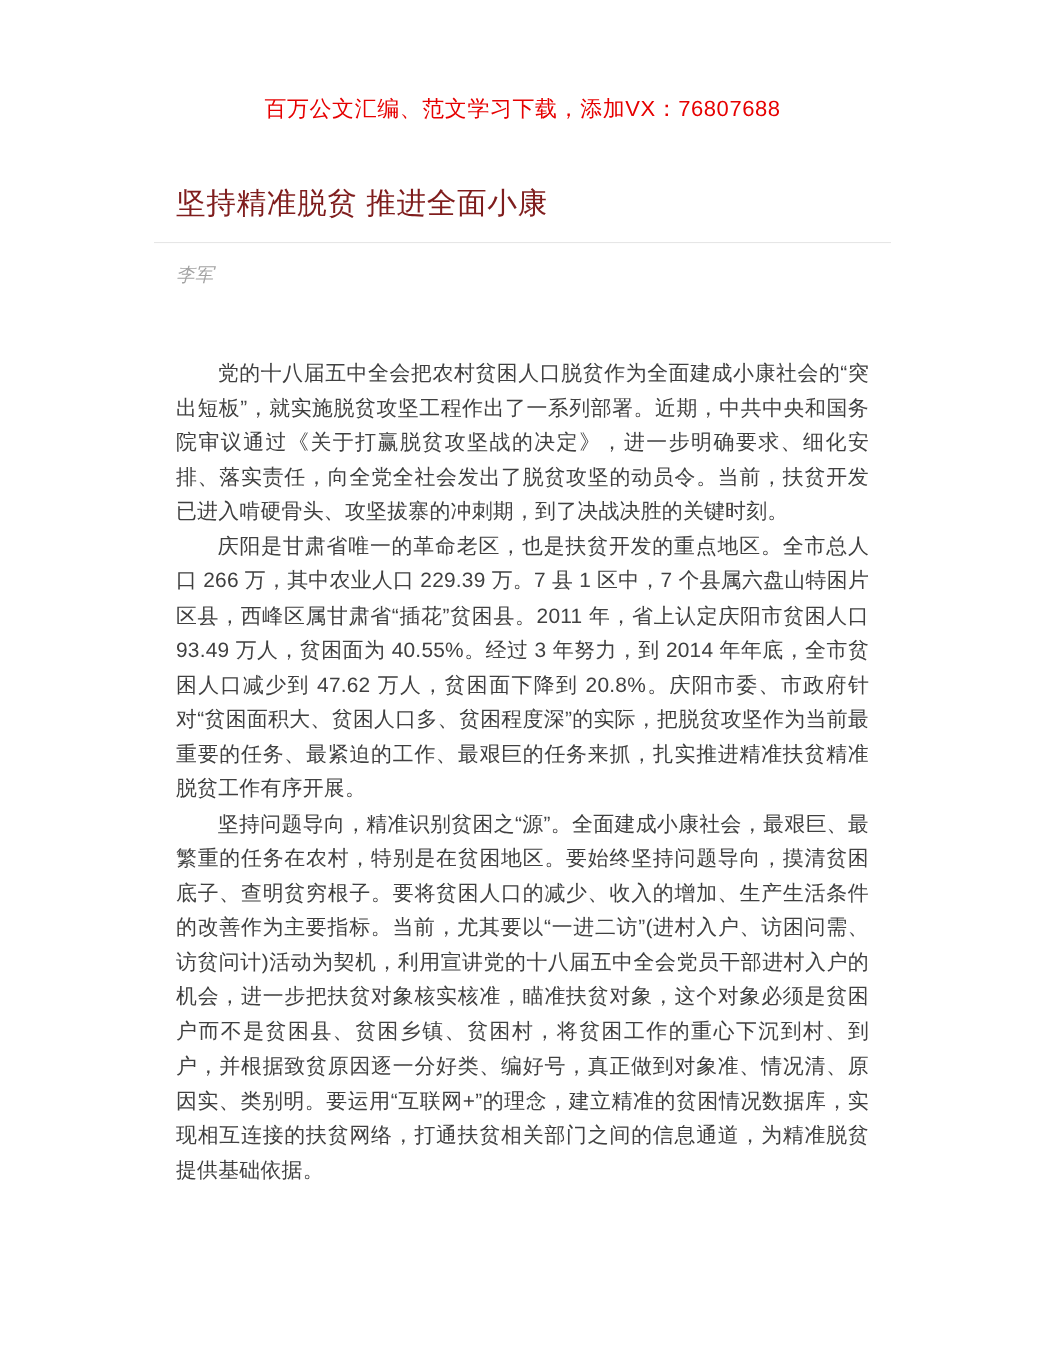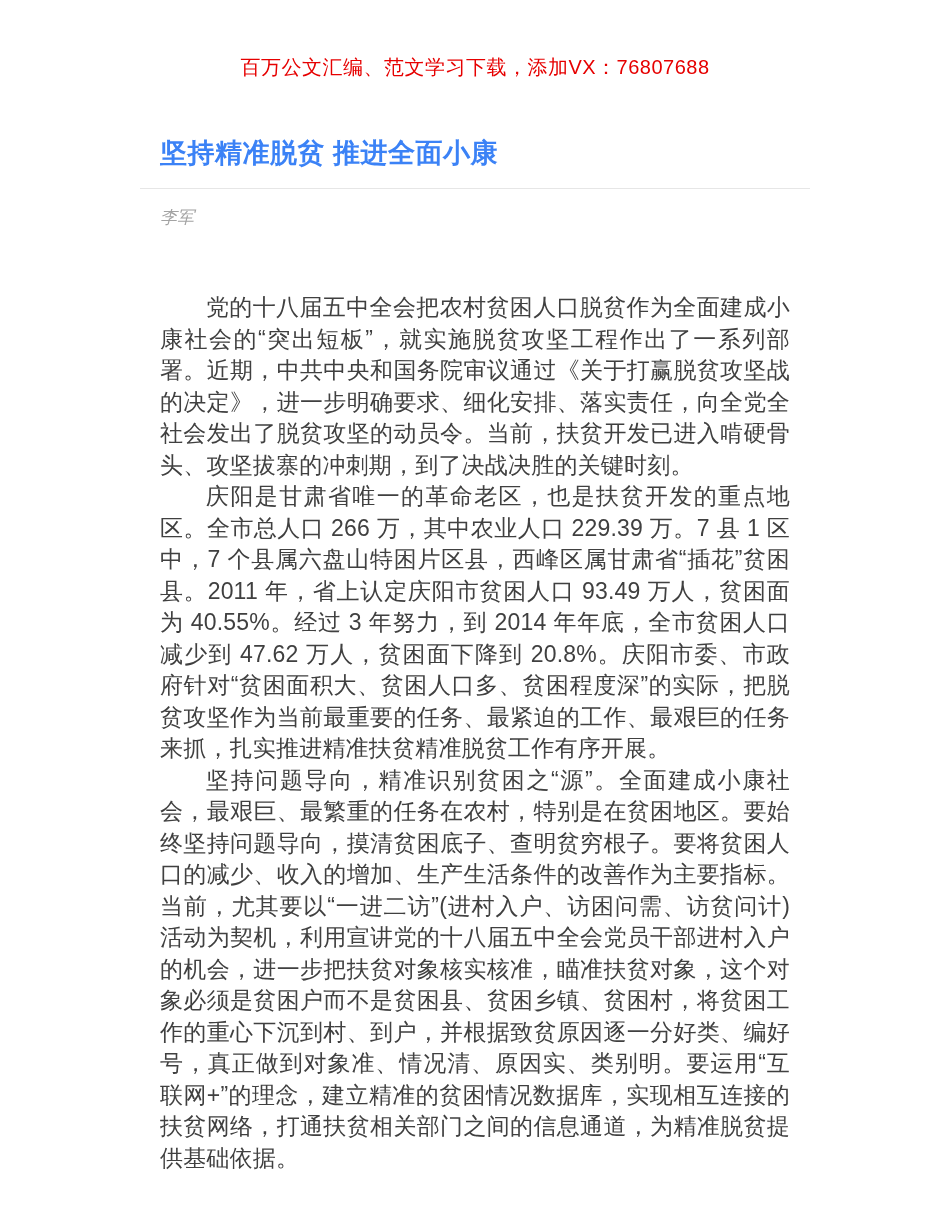--- a/index.html
+++ b/index.html
@@ -8,58 +8,58 @@
     background: #ffffff;
   }
   body {
     width: 950px;
     height: 1230px;
     position: relative;
     font-family: "Liberation Sans", sans-serif;
     overflow: hidden;
   }
   .banner {
-    padding-top: 54px;
+    padding-top: 86px;
     text-align: center;
     color: #e60000;
     font-size: 20px;
     line-height: 26px;
     letter-spacing: 0.5px;
   }
   .content {
     width: 670px;
     margin: 0 auto;
   }
   .title {
     margin: 57px 0 0 0;
     padding: 0 20px;
     font-size: 27px;
-    font-weight: 700;
-    color: #3b82f6;
+    font-weight: 400;
+    color: #7f1d1d;
     line-height: 1.2;
     letter-spacing: 0.5px;
   }
   .divider {
     border: none;
     border-top: 1px solid #e6e6e6;
     margin: 19px 0 0 0;
     height: 0;
   }
   .meta {
     padding: 0 20px;
     margin-top: 17px;
     color: #a3a3a3;
     font-size: 17px;
     line-height: 23px;
     font-style: italic;
   }
   .article-body {
     padding: 0 20px;
     margin-top: 63px;
-    font-size: 23px;
+    font-size: 19px;
     line-height: 31.5px;
     color: #404040;
     text-align: justify;
     letter-spacing: 0.2px;
   }
   .article-body p {
     margin: 0;
     text-indent: 2em;
   }
 </style>

